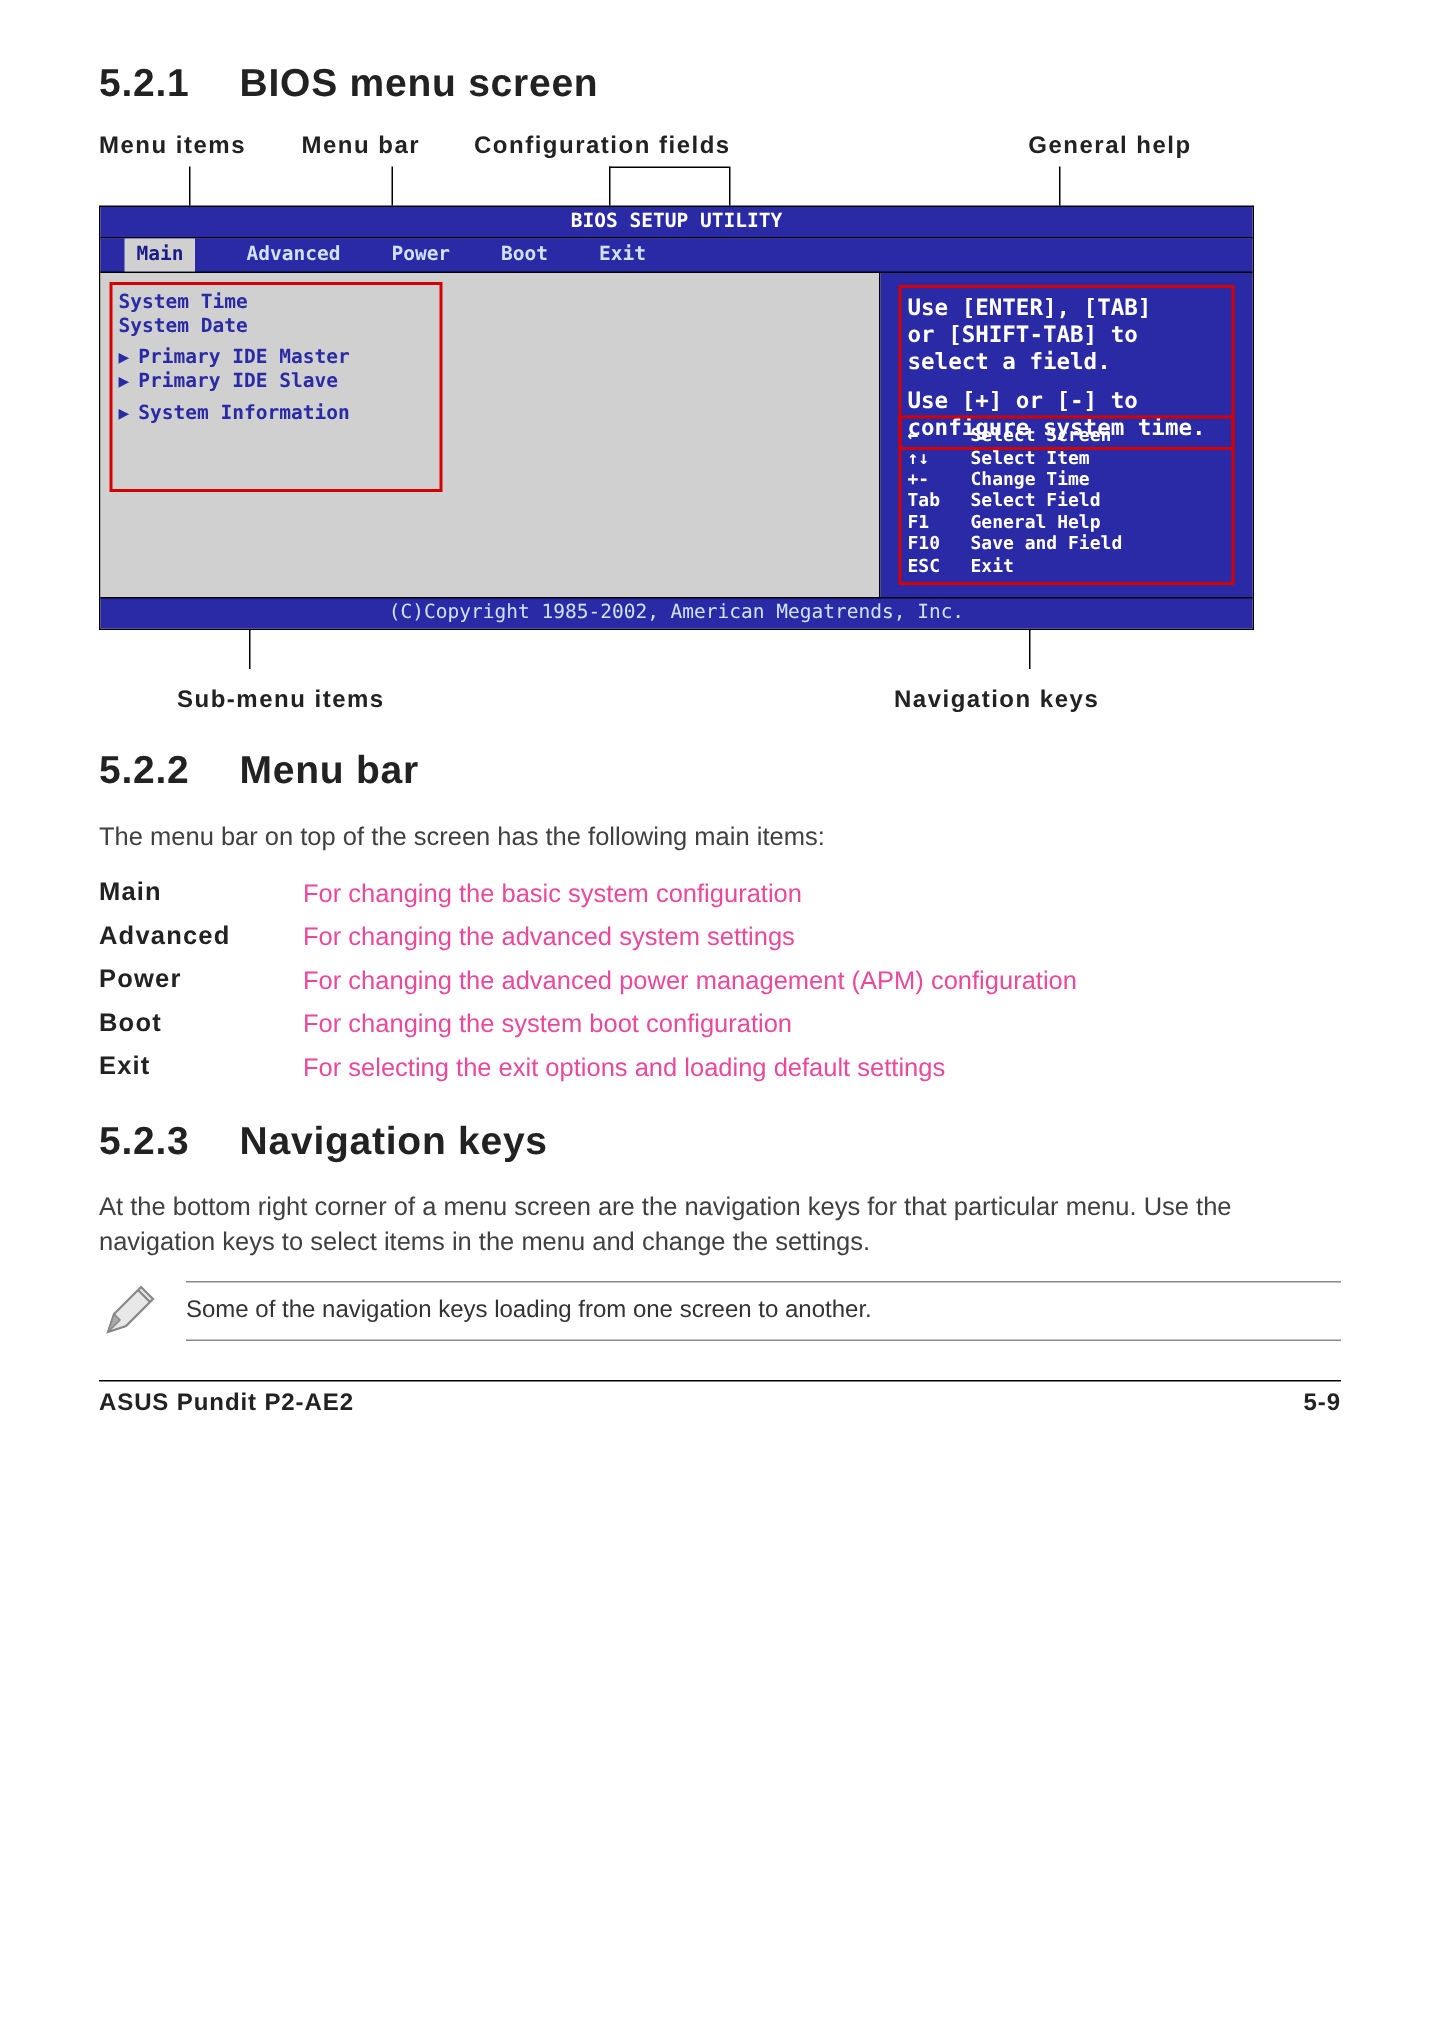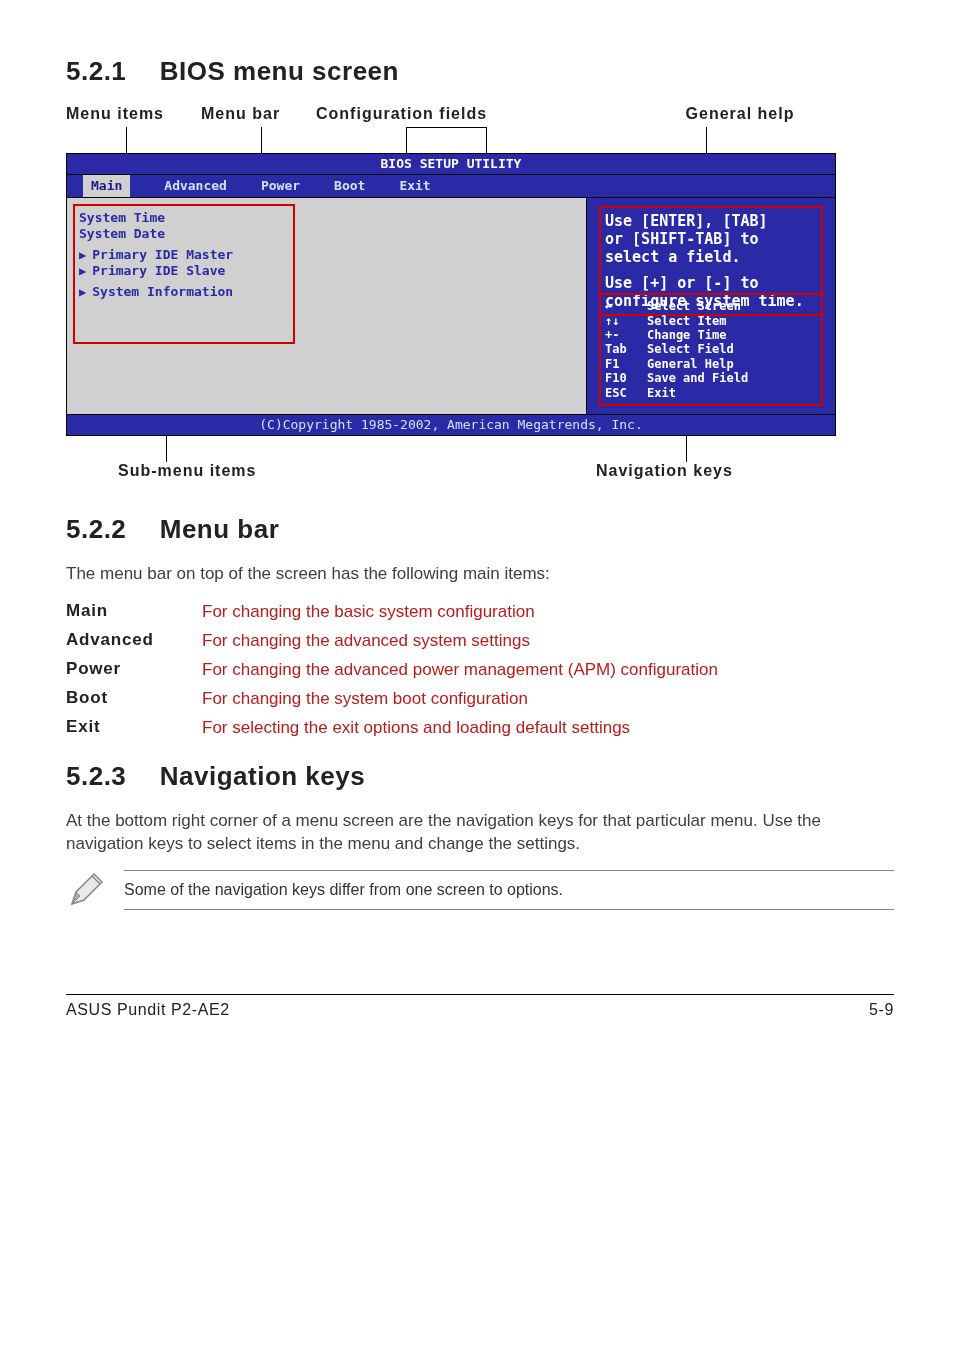--- a/index.html
+++ b/index.html
@@ -4,21 +4,21 @@
 <style>
   body {
     margin: 0;
     padding: 0;
     background: #fff;
     font-family: Arial, Helvetica, sans-serif;
     color: #222;
     width: 954px;
   }
   .page {
-    padding: 56px 60px 20px 66px;
+    padding: 40px 60px 20px 66px;
     box-sizing: border-box;
   }
   h2.section {
     font-family: Arial, Helvetica, sans-serif;
     font-size: 26px;
     letter-spacing: 0.5px;
     font-weight: 700;
     margin: 0 0 18px 0;
   }
   h2.section .num { display:inline-block; width:86px; }
@@ -147,39 +147,39 @@
     height: 26px;
     width: 770px;
   }
   .connectors-bottom .vline { position:absolute; top:0; bottom:0; width:1px; background:#000; }
   .bottom-labels {
     width: 770px;
     position: relative;
     height: 22px;
   }
   .bottom-labels span {
-    position:absolute; top:0;
+    position:absolute; top:12px;
     font-weight:700; font-size:16px; letter-spacing:1px;
   }
 
   
   p.body {
     font-size: 17px;
     line-height: 1.35;
     margin: 8px 0 12px 0;
     color: #404040;
   }
   table.desc {
     font-size: 17px;
     border-collapse: collapse;
     margin-bottom: 10px;
   }
   table.desc td { vertical-align: top; padding: 3px 0; }
   table.desc td.k { font-weight: 700; width: 126px; letter-spacing: 0.8px; }
-  table.desc td.v { padding-left: 10px; width: 560px; line-height: 1.35; color:#b91c1c; }
+  table.desc td.v { padding-left: 10px; width: 560px; line-height: 1.35; color:#ec4899; }
 
   .note-box {
     display: flex;
     gap: 18px;
     align-items: flex-start;
     margin: 14px 0 0 0;
   }
   .note-box .icon {
     width: 40px; height: 40px;
   }
@@ -189,24 +189,24 @@
     border-bottom: 1px solid #888;
     padding: 10px 0;
     font-size: 16px;
     color: #333;
   }
 
   .footer {
     display: flex;
     justify-content: space-between;
     border-top: 1px solid #000;
-    margin-top: 84px;
+    margin-top: 26px;
     padding-top: 6px;
     font-size: 16px;
-    font-weight: 400;
+    font-weight: 700;
     letter-spacing: 0.6px;
   }
 </style>
 </head>
 <body>
 
 <div class="page">
 
   <h2 class="section">
     <span class="num">5.2.1</span>
@@ -339,21 +339,21 @@
   <p class="body">At the bottom right corner of a menu screen are the navigation keys for that particular menu. Use the navigation keys to select items in the menu and change the settings.</p>
 
   <div class="note-box">
     <div class="icon">
       <svg viewBox="0 0 40 40" width="40" height="40">
         <path d="M6 34 L10 22 L28 4 L36 12 L18 30 Z" fill="#e8e8e8" stroke="#888" stroke-width="1.5"></path>
         <path d="M6 34 L10 22 L14 26 Z" fill="#aaa" stroke="#888" stroke-width="1"></path>
         <line x1="26" y1="6" x2="34" y2="14" stroke="#888" stroke-width="1.5"></line>
       </svg>
     </div>
-    <div class="text">Some of the navigation keys differ from one screen to options.</div>
+    <div class="text">Some of the navigation keys loading from one screen to another.</div>
   </div>
 
   <div class="footer">
     <span>ASUS Pundit P2-AE2</span>
     <span>5-9</span>
   </div>
 
 </div>
 
 </body></html>

